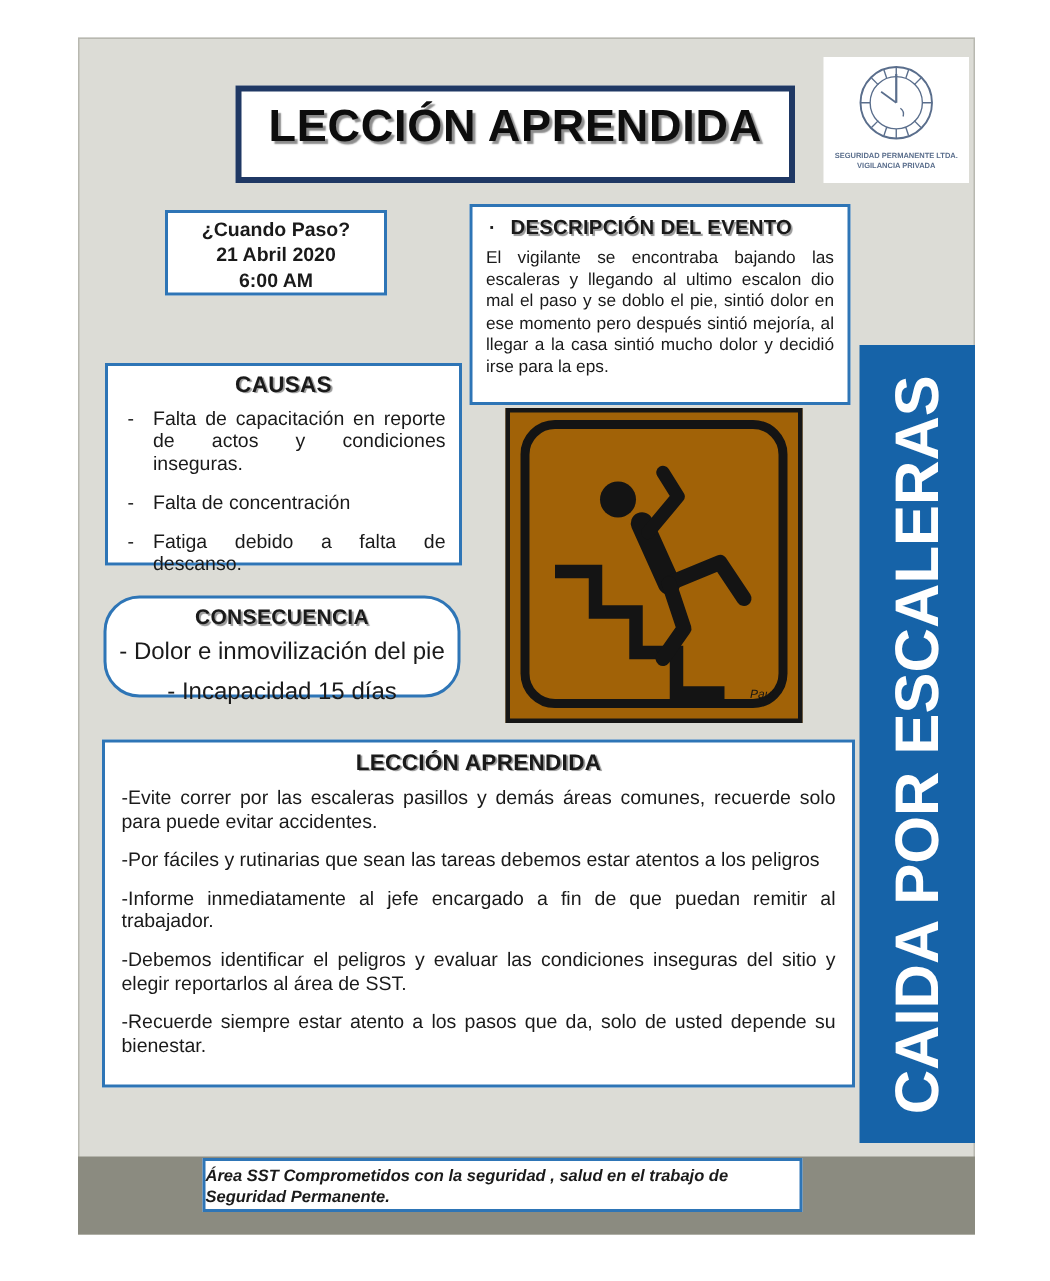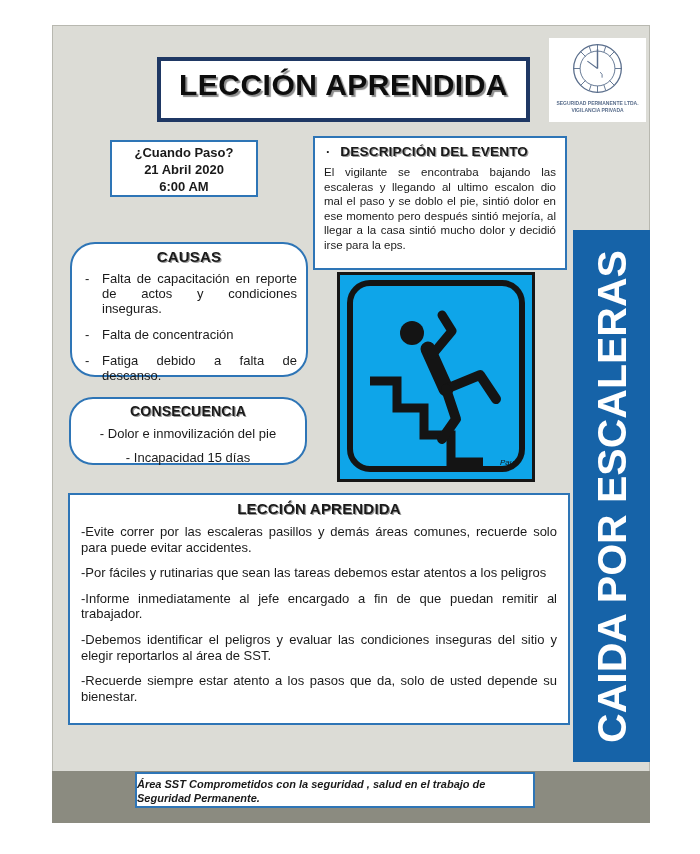--- a/index.html
+++ b/index.html
@@ -44,36 +44,36 @@
   .event-box { left:313px; top:136px; width:254px; height:134px; padding:6px 9px 4px 9px; }
   .event-head { display:flex; align-items:baseline; gap:10px; margin-bottom:6px; }
   .event-bullet { font-size:13px; font-weight:bold; margin-left:2px; }
   .sec-heading {
     font-size:13.5px; font-weight:bold; letter-spacing:0.2px;
     text-shadow:1.2px 1.2px 0.5px rgba(0,0,0,0.4);
   }
   .event-body { font-size:11.5px; line-height:1.27; text-align:justify; }
 
   
-  .causes-box { left:70px; top:242px; width:238px; height:135px; padding:4px 9px;border-radius:25px; }
+  .causes-box { left:70px; top:242px; width:238px; height:135px; padding:4px 9px; }
   .center-head { text-align:center; margin-bottom:7px; }
   .cause-item {
     position:relative; padding-left:21px; font-size:13px; line-height:1.15;
     text-align:justify; margin-bottom:11px;
   }
   .cause-item .dash { position:absolute; left:4px; top:0; }
 
   
   .consequence-box { left:69px; top:397px; width:238px; height:68px; padding:4px 6px; text-align:center;border-radius:24px; }
-  .cons-line { font-size:13px; margin-bottom:9px; }
+  .cons-line { font-size:16px; margin-bottom:9px; }
 
   
   .sign {
     position:absolute; left:337px; top:272px; width:198px; height:210px;
-    background:#0ea5e9; border:3px solid #161616;
+    background:#a16207; border:3px solid #161616;
   }
   .sign svg { display:block; width:100%; height:100%; }
 
   
   .lesson-box { left:68px; top:493px; width:502px; height:232px; padding:5px 11px; }
   .lesson-p { font-size:13px; line-height:1.2; text-align:justify; margin-bottom:10px; }
 
   
   .banner { position:absolute; left:573px; top:230px; width:77px; height:532px; background:#1663a8; overflow:visible; }
   .banner-text {

